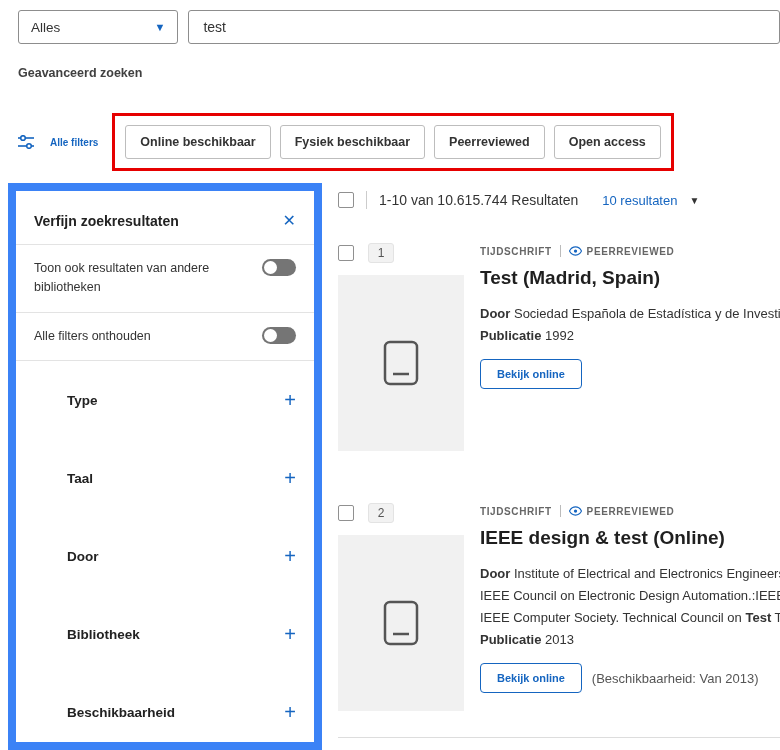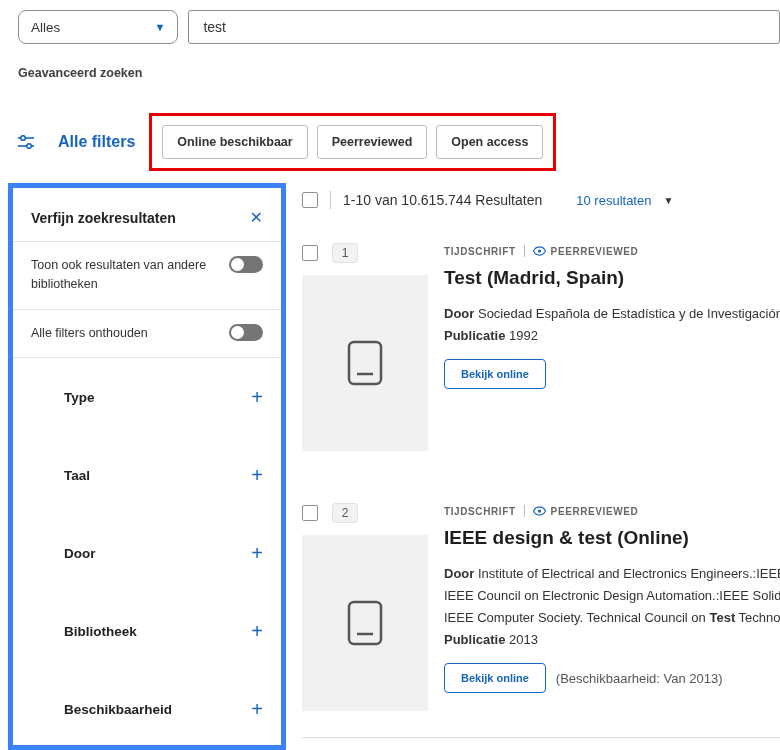--- a/index.html
+++ b/index.html
@@ -1,44 +1,44 @@
 <!DOCTYPE html>
 <html><head>
 <meta charset="utf-8">
 <style>
   * { box-sizing: border-box; margin: 0; padding: 0; }
   html, body { width: 780px; height: 750px; overflow: hidden; background: #fff; }
   body { font-family: "Liberation Sans", "DejaVu Sans", sans-serif; color: #333; }
 
   
   .topbar { display: flex; gap: 10px; padding: 10px 0 0 18px; }
-  .scope-select { width: 172px; height: 34px; border: 1px solid #8d8d8d; border-radius: 8px;
+  .scope-select { width: 172px; height: 34px; border: 1px solid #8d8d8d; border-radius: 3px;
     display: flex; align-items: center; justify-content: space-between; padding: 0 12px;
     font-size: 13.5px; color: #333; background: #fff; cursor: pointer; }
   .scope-caret { color: #1565c0; font-size: 11px; }
   .search-input { width: 640px; height: 34px; border: 1px solid #8d8d8d; border-radius: 3px;
     padding: 0 14px; font-size: 14px; color: #333; font-family: inherit; outline: none; }
 
   .advanced { margin: 22px 12px 0 18px; font-size: 12.5px; font-weight: bold; color: #404040;
     display: inline-block; cursor: pointer; }
 
   
   .filterbar { display: flex; align-items: center; margin: 32px 0 0 18px; }
-  .all-filters { display: flex; align-items: center; gap: 24px; color: #1565c0; font-weight: bold;
-    font-size: 16px; background: none; border: none; cursor: pointer; font-family: inherit; text-align: center; }
+  .all-filters { display: flex; align-items: center; gap: 16px; color: #1565c0; font-weight: bold;
+    font-size: 10px; background: none; border: none; cursor: pointer; font-family: inherit; text-align: center; }
   .chips-annotation { border: 3px solid #e60000; display: flex; gap: 9px; padding: 9px 10px; margin-left: 14px; }
   .chip { border: 1px solid #bdbdbd; background: #fff; border-radius: 3px; padding: 16px 14px; height: 34px;
     display: flex; align-items: center; font-size: 12.5px; font-weight: bold; color: #333;
     cursor: pointer; font-family: inherit; white-space: nowrap; }
 
   
   .content { display: flex; margin-top: 12px; align-items: flex-start; }
 
   
-  .sidebar-annotation { border: 5px solid #3b82f6; width: 278px; height: 567px; margin-left: 8px;
+  .sidebar-annotation { border: 8px solid #3b82f6; width: 314px; height: 567px; margin-left: 8px;
     flex-shrink: 0; background: #fff; overflow: hidden; }
   .facet-header { display: flex; justify-content: space-between; align-items: center; padding: 20px 18px 14px; }
   .facet-title { font-size: 14px; font-weight: bold; color: #222; }
   .close-x { color: #1565c0; font-size: 16px; font-weight: bold; cursor: pointer; background: none; border: none; font-family: inherit; }
   .divider { height: 1px; background: #e3e3e3; }
   .toggle-row { display: flex; justify-content: space-between; align-items: flex-start; padding: 14px 18px; }
   .toggle-label { font-size: 12.5px; color: #333; line-height: 1.55; width: 178px; }
   .toggle { width: 34px; height: 17px; border-radius: 9px; background: #757575; position: relative;
     flex-shrink: 0; cursor: pointer; border: none; }
   .toggle::after { content: ""; position: absolute; left: 2px; top: 2px; width: 13px; height: 13px;
@@ -47,21 +47,21 @@
   .facet-section-label { font-size: 13.5px; font-weight: bold; color: #222; margin-left: 33px; }
   .plus { color: #1565c0; font-size: 20px; line-height: 1; font-weight: normal; }
 
   
   .main { margin-left: 16px; flex: 1; min-width: 0; }
   .results-header { display: flex; align-items: center; gap: 12px; padding-top: 8px; }
   .checkbox { width: 16px; height: 16px; border: 1px solid #909090; border-radius: 2px; background: #fff;
     display: inline-block; flex-shrink: 0; cursor: pointer; }
   .vbar { width: 1px; height: 18px; background: #ccc; }
   .summary { font-size: 14px; color: #333; white-space: nowrap; }
-  .per-page { display: flex; align-items: center; gap: 12px; margin-left: 22px; cursor: pointer;
+  .per-page { display: flex; align-items: center; gap: 12px; margin-left: 12px; cursor: pointer;
     background: none; border: none; font-family: inherit; }
   .per-page-label { color: #1565c0; font-size: 13px; }
   .caret-dark { color: #333; font-size: 10px; }
 
   .result { display: flex; margin-top: 34px; }
   .result + .result { margin-top: 52px; }
   .result-left { width: 126px; flex-shrink: 0; }
   .selrow { display: flex; align-items: center; gap: 14px; }
   .badge { min-width: 26px; height: 20px; background: #f2f2f2; border: 1px solid #e3e3e3; border-radius: 3px;
     display: flex; align-items: center; justify-content: center; font-size: 12px; color: #555; padding: 0 6px; }
@@ -103,20 +103,21 @@
         <line x1="0" y1="3" x2="16" y2="3"></line>
         <line x1="0" y1="11" x2="16" y2="11"></line>
         <circle cx="5" cy="3" r="2.3" fill="#fff"></circle>
         <circle cx="11" cy="11" r="2.3" fill="#fff"></circle>
       </g>
     </svg>
     <span>Alle filters</span>
   </button>
   <div class="chips-annotation">
     <button class="chip">Online beschikbaar</button>
+    <button class="chip">Fysiek beschikbaar</button>
     <button class="chip">Peerreviewed</button>
     <button class="chip">Open access</button>
   </div>
 </div>
 
 <div class="content">
 
   <div class="sidebar-annotation">
     <div class="facet-header">
       <span class="facet-title">Verfijn zoekresultaten</span>

